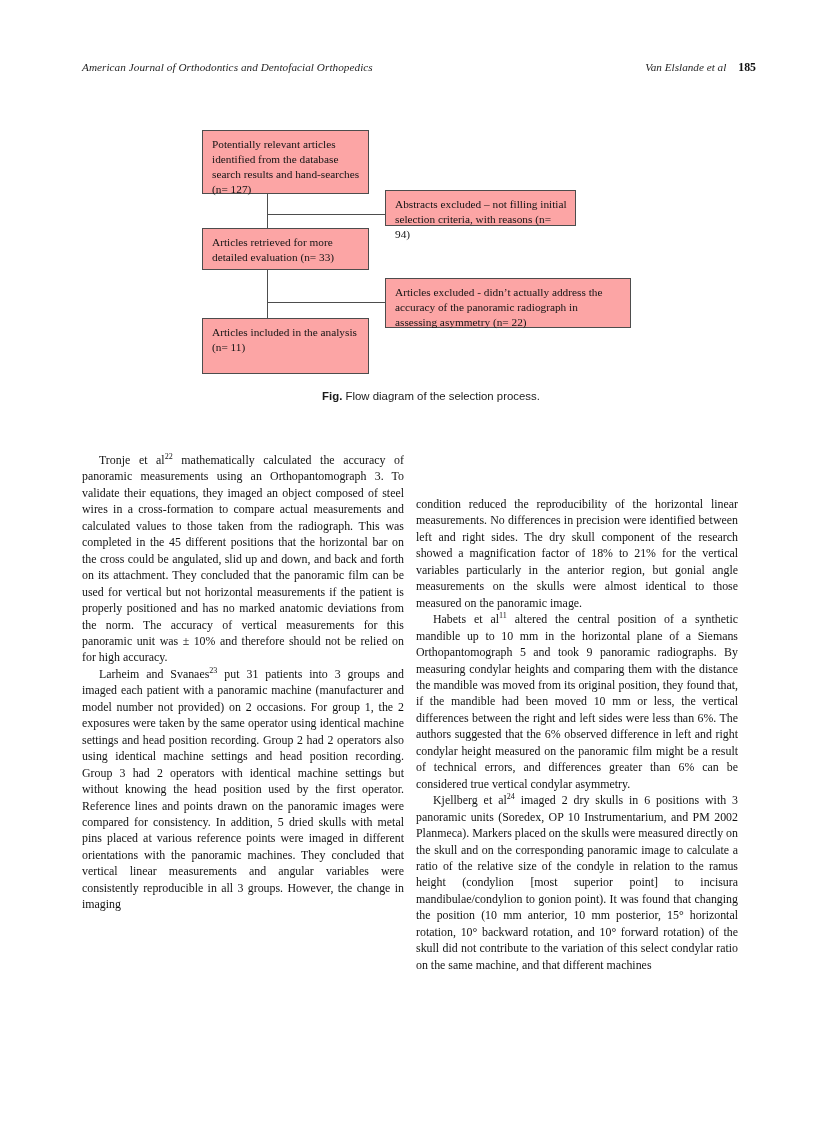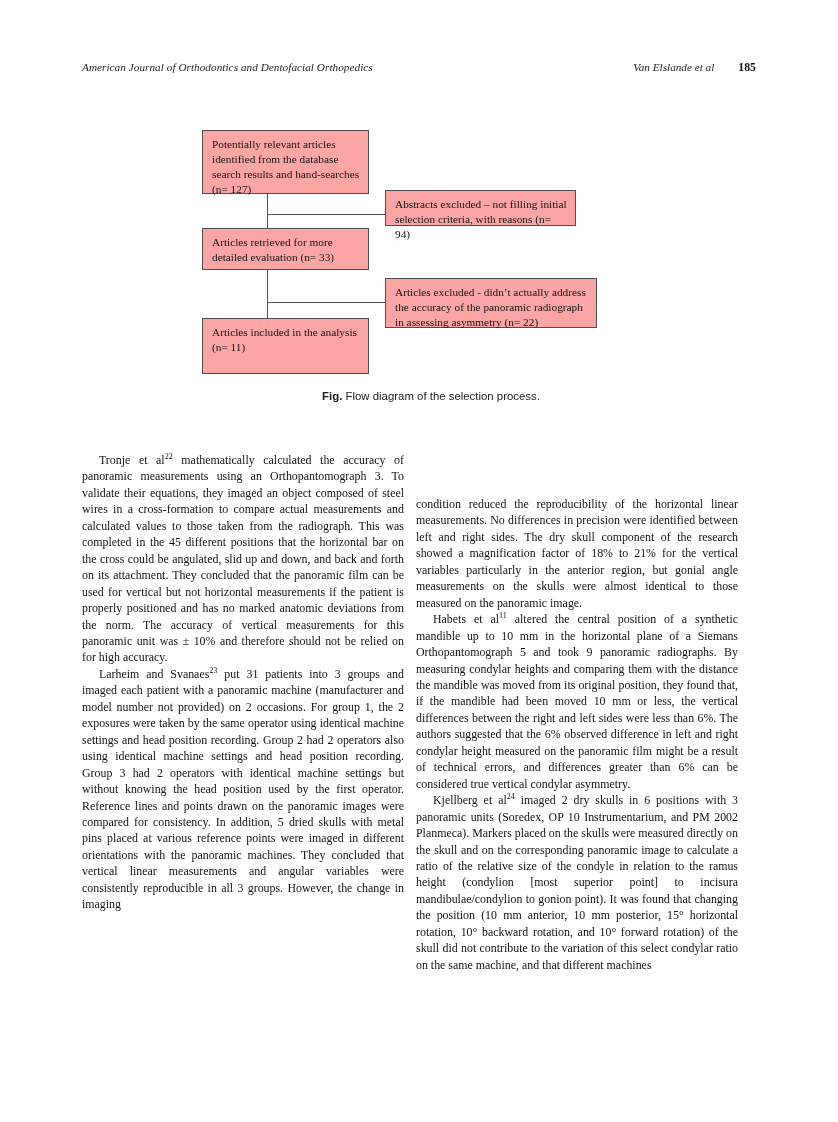--- a/index.html
+++ b/index.html
@@ -50,21 +50,21 @@
     font-size: 11.2px;
     line-height: 15px;
   }
   .runhead-right .authors {
     font-style: italic;
     color: #1f1f1f;
   }
   .runhead-right .pageno {
     font-weight: bold;
     font-style: normal;
-    margin-left: 24px;
+    margin-left: 12px;
     font-size: 11.8px;
     color: #111;
   }
 
   
   .figure {
     position: absolute;
     left: 82px;
     top: 118px;
     width: 674px;
@@ -80,21 +80,21 @@
     color: #141414;
     padding: 6px 8px 4px 9px;
     font-family: "Liberation Serif", serif;
   }
   
   #box-identified { left: 120px;  top: 12px;  width: 167px; height: 64px; }
   #box-retrieved  { left: 120px;  top: 110px; width: 167px; height: 42px; }
   #box-included   { left: 120px;  top: 200px; width: 167px; height: 56px; }
   
   #box-abstracts-excluded { left: 303px; top: 72px;  width: 191px; height: 36px; }
-  #box-articles-excluded  { left: 303px; top: 160px; width: 212px; height: 50px; }
+  #box-articles-excluded  { left: 303px; top: 160px; width: 246px; height: 50px; }
 
   .connector {
     position: absolute;
     background: #4d4d4d;
   }
   
   #conn-v1 { left: 185px; top: 76px;  width: 1.2px; height: 34px; }
   #conn-v2 { left: 185px; top: 152px; width: 1.2px; height: 48px; }
   
   #conn-h1 { left: 185px; top: 96px;  width: 118px; height: 1.2px; }

